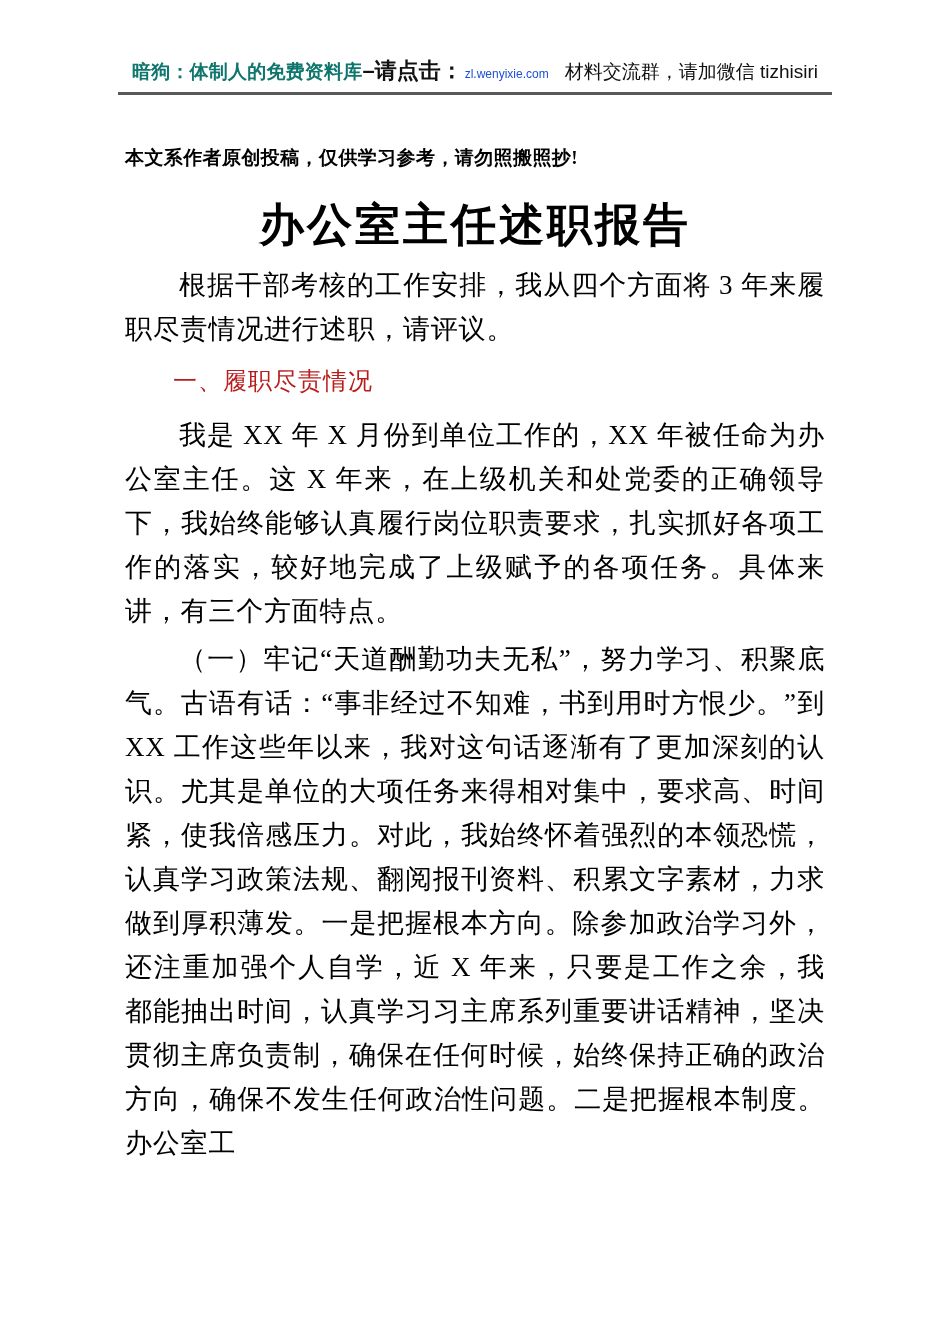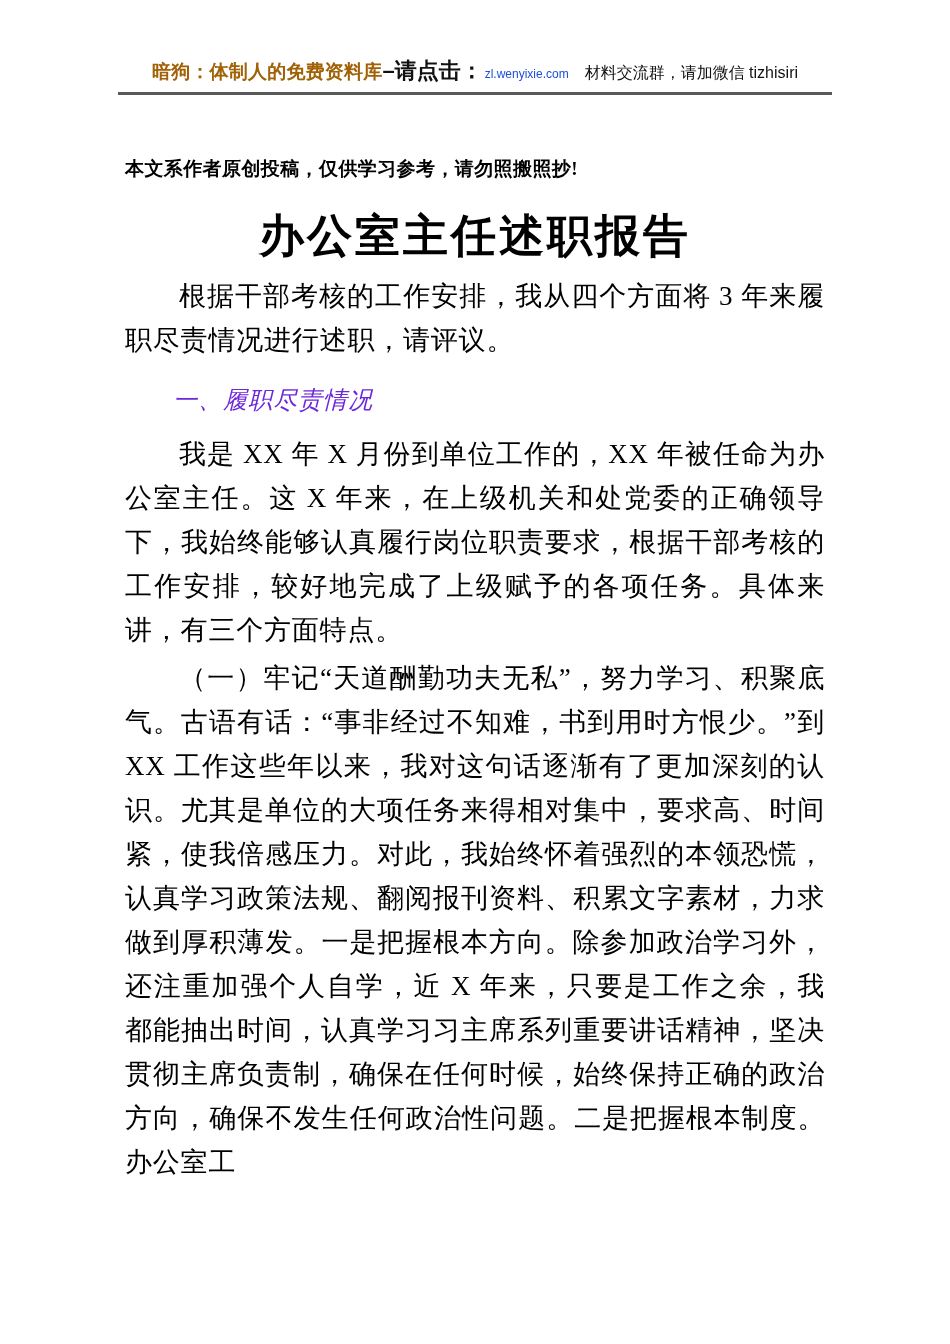--- a/index.html
+++ b/index.html
@@ -30,56 +30,56 @@
     left: 0;
     top: 58px;
     width: 950px;
     text-align: center;
     white-space: nowrap;
     font-family: "Liberation Sans", "DejaVu Sans", sans-serif;
     font-size: 19px;
     line-height: 26px;
   }
   .promo-red {
-    color: #a16207;
+    color: #0f766e;
     font-weight: bold;
     letter-spacing: 0.2px;
     margin-top: 20px;
   }
   .promo-dark {
     color: #111111;
     font-weight: bold;
     font-size: 22px;
   }
   .promo-url {
     color: #1d4ed8;
     font-weight: normal;
     font-size: 12px;
     padding-left: 2px;
   }
   .promo-tail {
     color: #111111;
     font-weight: normal;
-    font-size: 16px;
+    font-size: 19px;
     padding-left: 16px;
   }
   .header-rule {
     position: absolute;
     left: 118px;
     top: 92px;
     width: 714px;
     height: 3px;
     background: #595959;
   }
 
   
   .doc {
     position: absolute;
     left: 125px;
-    top: 152px;
+    top: 141px;
     width: 700px;
   }
 
   .disclaimer {
     font-family: "Liberation Serif", "DejaVu Serif", serif;
     font-weight: bold;
     font-size: 19px;
     line-height: 34px;
     letter-spacing: 0.4px;
     color: #000;
@@ -120,24 +120,23 @@
   }
   .para.indent { text-indent: 2em; }
   .para.tight { margin-top: 4px; }
 
   .section-heading {
     font-family: "Liberation Sans", "DejaVu Sans", sans-serif;
     font-weight: normal;
     font-size: 24px;
     line-height: 44px;
     letter-spacing: 1px;
-    color: #6d28d9;
+    color: #b91c1c;
     text-indent: 2em;
-    margin: 16px 0 0 0;
-    font-style: italic;
+    margin: 8px 0 0 0;
   }
 
   .b {
     font-weight: normal;
     letter-spacing: 0.6px;
   }
 </style>
 </head>
 <body>
 
@@ -153,19 +152,19 @@
 
     <p class="disclaimer">本文系作者原创投稿，仅供学习参考，请勿照搬照抄!</p>
 
     <h1 class="doc-title">办公室主任述职报告</h1>
 
 
     <p class="para indent">根据干部考核的工作安排，我从四个方面将 3 年来履职尽责情况进行述职，请评议。</p>
 
     <p class="section-heading">一、履职尽责情况</p>
 
-    <p class="para indent">我是 XX 年 X 月份到单位工作的，XX 年被任命为办公室主任。这 X 年来，在上级机关和处党委的正确领导下，我始终能够认真履行岗位职责要求，根据干部考核的工作安排，较好地完成了上级赋予的各项任务。具体来讲，有三个方面特点。</p>
+    <p class="para indent">我是 XX 年 X 月份到单位工作的，XX 年被任命为办公室主任。这 X 年来，在上级机关和处党委的正确领导下，我始终能够认真履行岗位职责要求，扎实抓好各项工作的落实，较好地完成了上级赋予的各项任务。具体来讲，有三个方面特点。</p>
 
     <p class="para indent tight"><span class="b">（一）牢记“天道酬勤功夫无私”，努力学习、积聚底气。</span><span>古语有话：“事非经过不知难，书到用时方恨少。”到 XX 工作这些年以来，我对这句话逐渐有了更加深刻的认识。尤其是单位的大项任务来得相对集中，要求高、时间紧，使我倍感压力。对此，我始终怀着强烈的本领恐慌，认真学习政策法规、翻阅报刊资料、积累文字素材，力求做到厚积薄发。</span><span class="b">一是把握根本方向。</span><span>除参加政治学习外，还注重加强个人自学，近 X 年来，只要是工作之余，我都能抽出时间，认真学习习主席系列重要讲话精神，坚决贯彻主席负责制，确保在任何时候，始终保持正确的政治方向，确保不发生任何政治性问题。</span><span class="b">二是把握根本制度。</span><span>办公室工</span></p>
 
   </div>
 
 </div>
 
 </body></html>

